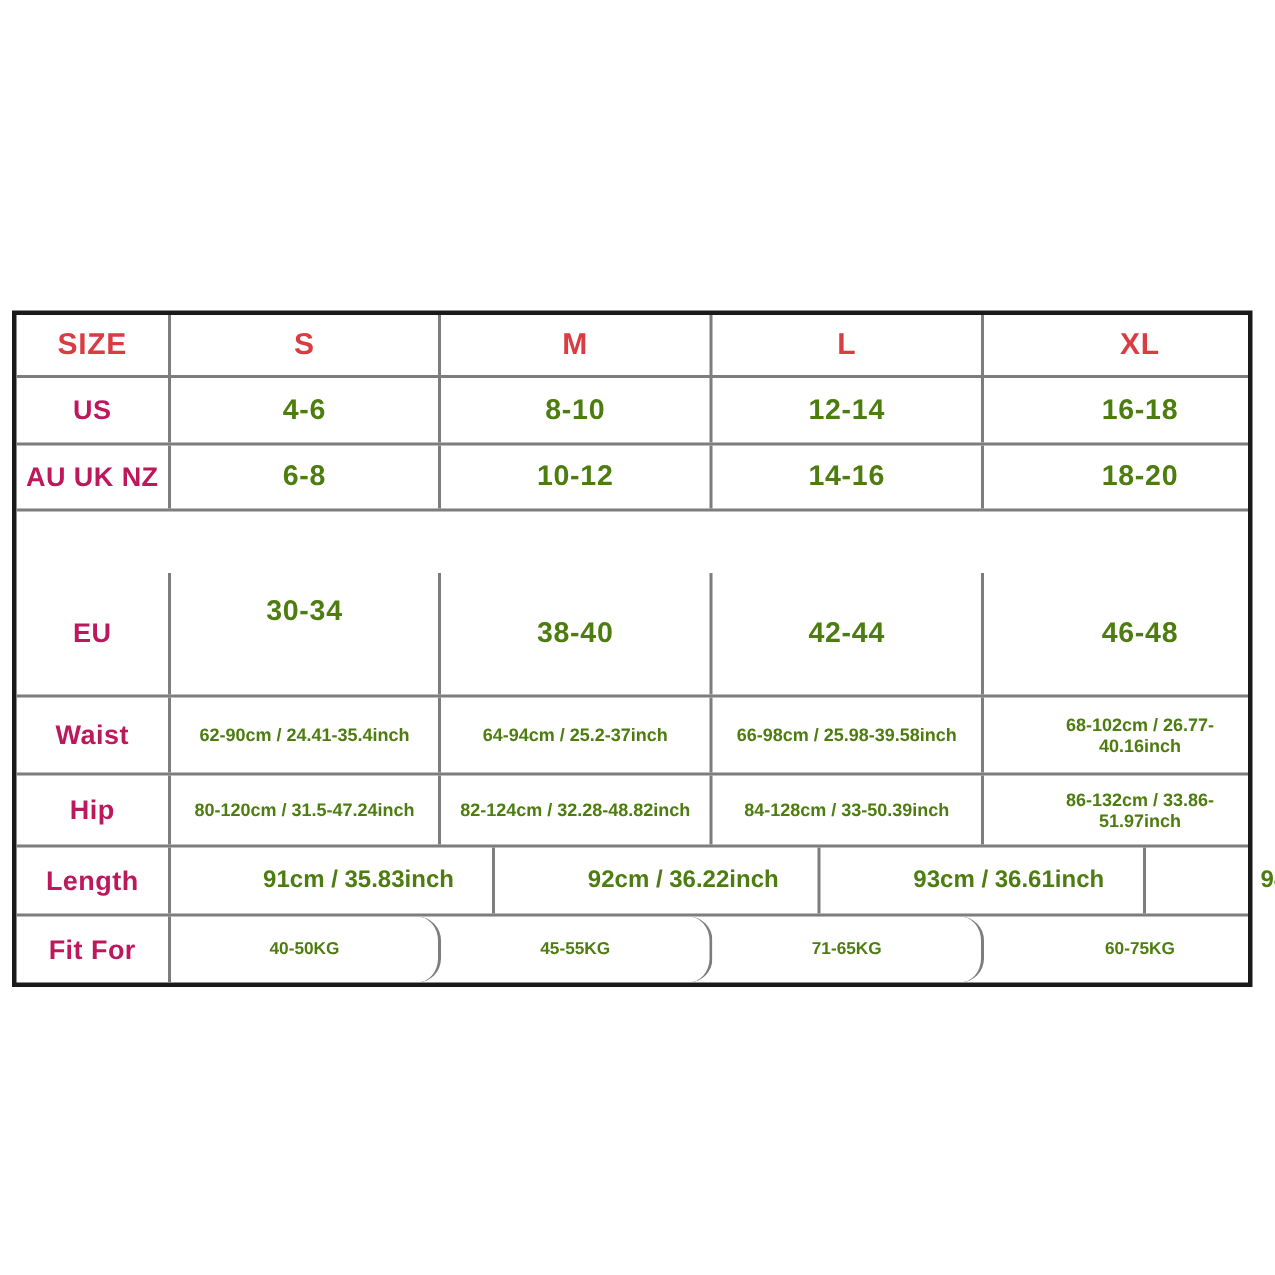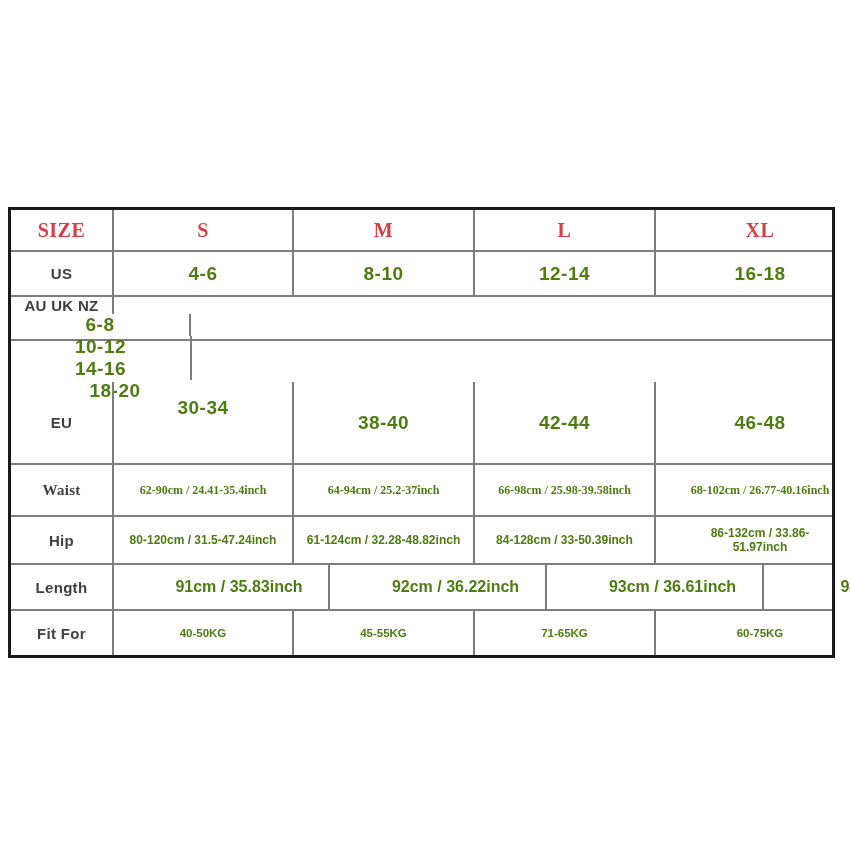--- a/index.html
+++ b/index.html
@@ -40,34 +40,34 @@
   
   .c0 { width: 103px; }
   .c1 { width: 180px; }
   .c2 { width: 181px; }
   .c3 { width: 181px; }
   .c4 { width: 176px; padding-left: 32px; }
 
   
   .r0 { height: 40px; }
   .r1 { height: 43px; }
-  .r2 { height: 42px; flex-direction: column; }
+  .r2 { height: 42px; }
   .r3 { height: 81px; margin-top: 41px; }
-  .r4 { height: 50px; font-family: Liberation Serif, serif; }
+  .r4 { height: 50px; }
   .r5 { height: 46px; justify-content: center; }
   .r6 { height: 44px; gap: 36px; }
   .r7 { height: 44px; }
 
   
-  .r0 .td { font-size: 20px; color: #d93c42; letter-spacing: 0.5px; font-family: Liberation Serif, serif; }
-  .label-cell { font-size: 15px; color: #404040; letter-spacing: 0.3px; }
+  .r0 .td { font-size: 20px; color: #d93c42; letter-spacing: 0.5px; }
+  .label-cell { font-size: 18px; color: #be185d; letter-spacing: 0.3px; }
   .r1 .val, .r2 .val, .r3 .val { font-size: 19px; letter-spacing: 0.5px; }
   .r4 .val, .r5 .val { font-size: 12px; }
   .r6 .val { font-size: 16px; }
-  .r7 .val { font-size: 11.5px; }
+  .r7 .val { font-size: 11.5px; border-radius: 16px; }
 
   
   .r3 .c1 span { position: relative; top: -15px; text-align: right; }
 </style>
 </head>
 <body>
 
 <div class="size-table">
 
   <div class="tr r0">
@@ -161,21 +161,21 @@
   </div>
 
   <div class="tr r5">
     <div class="td c0 label-cell">
         <span>Hip</span>
       </div>
     <div class="td c1 val">
         <span>80-120cm / 31.5-47.24inch</span>
       </div>
     <div class="td c2 val">
-        <span>61-124cm / 32.28-48.82inch</span>
+        <span>82-124cm / 32.28-48.82inch</span>
       </div>
     <div class="td c3 val">
         <span>84-128cm / 33-50.39inch</span>
       </div>
     <div class="td c4 val">
         <span>86-132cm / 33.86-51.97inch</span>
       </div>
   </div>
 
   <div class="tr r6">

